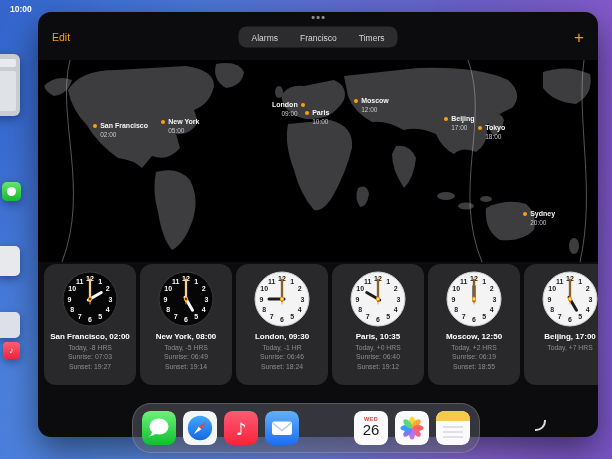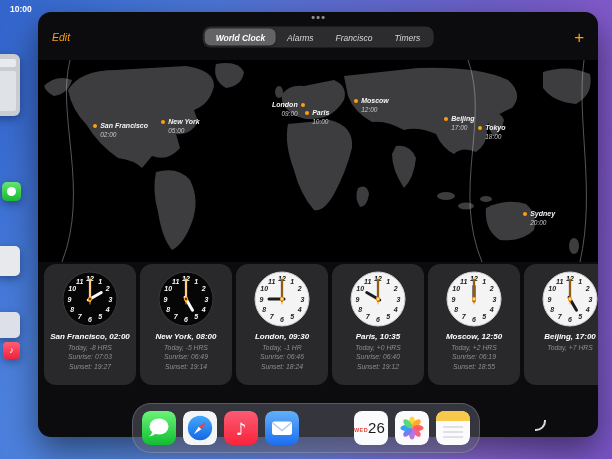--- a/index.html
+++ b/index.html
@@ -19,21 +19,21 @@
   .sm-win::after { content:""; position:absolute; left:4px; top:17px; right:4px; bottom:5px; background:#dfe2e7; border-radius:2px; }
   .sm-green { left:2px; top:182px; width:19px; height:19px; border-radius:5px; background:linear-gradient(#63e66f,#18b931); }
   .sm-green::before { content:""; position:absolute; left:5px; top:5px; width:9px; height:9px; border-radius:50%; background:#fff; }
   .sm-doc { left:-4px; top:246px; width:24px; height:30px; border-radius:5px; background:#e8e9ec; }
   .sm-doc2 { left:-4px; top:312px; width:24px; height:26px; border-radius:5px; background:#dde0e8; }
   .sm-red { left:3px; top:342px; width:17px; height:17px; border-radius:4px; background:linear-gradient(#ff5f71,#f2203e);
     color:#fff; font-size:9px; text-align:center; line-height:17px; }
 
   
   .window { position:absolute; left:38px; top:12px; width:560px; height:425px; background:#0c0c0e;
-    border-radius:13px; overflow:hidden; box-shadow:0 14px 34px rgba(0,0,0,.5); z-index:3;font-style:italic; }
+    border-radius:13px; overflow:hidden; box-shadow:0 14px 34px rgba(0,0,0,.5); z-index:3; }
   .handle { position:absolute; top:4px; left:50%; transform:translateX(-50%); display:flex; gap:2.5px; z-index:6; cursor:grab; }
   .handle i { width:2.6px; height:2.6px; border-radius:50%; background:#8e8e93; display:block; }
 
   .toolbar { position:absolute; top:9px; left:0; right:0; height:32px; display:flex; align-items:center; padding:0 14px; z-index:5; }
   .edit-btn { color:#FF9F0A; font-size:10.5px; cursor:pointer; }
   .add-btn { margin-left:auto; color:#FF9F0A; font-size:17px; font-weight:300; line-height:1; cursor:pointer; }
   .segments { position:absolute; left:50%; top:50%; transform:translate(-50%,-50%);
     display:flex; background:#2c2c2e; border-radius:8px; padding:2px; }
   .seg { font-size:8.5px; color:#d8d8dc; padding:3.5px 11px; border-radius:6px; white-space:nowrap; cursor:pointer; }
   .seg.selected { background:#636366; color:#fff; font-weight:bold; box-shadow:0 1px 2px rgba(0,0,0,.4); }
@@ -54,21 +54,21 @@
 
   .grabber { position:absolute; right:52px; bottom:6px; width:11px; height:11px;
     border-right:2px solid rgba(255,255,255,.85); border-bottom:2px solid rgba(255,255,255,.85);
     border-bottom-right-radius:10px; cursor:nwse-resize; }
 
   
   .dock { position:absolute; left:50%; bottom:6px; transform:translateX(-50%);
     display:flex; gap:7px; padding:7px 9px; background:rgba(105,105,120,.45);
     border:1px solid rgba(255,255,255,.18); border-radius:19px; z-index:5; }
   .dock-icon { width:34px; height:34px; border-radius:8px; position:relative; overflow:hidden; cursor:pointer; }
-  .cal-icon { background:#fbfbfd; display:flex; flex-direction:row; align-items:center;margin-left:48px; }
+  .cal-icon { background:#fbfbfd; display:flex; flex-direction:column; align-items:center;margin-left:48px; }
   .cal-wed { font-size:5.5px; color:#e0453a; margin-top:4.5px; letter-spacing:.4px; font-weight:bold; }
   .cal-day { font-size:15px; color:#1a1a1a; font-weight:300; margin-top:-1px; }
 </style>
 </head>
 <body>
 
 <div class="screen">
 
   <div class="status-time">10:00</div>
 
@@ -81,21 +81,20 @@
   <div class="window">
     <div class="handle">
         <i></i>
         <i></i>
         <i></i>
       </div>
 
     <div class="toolbar">
       <span class="edit-btn">Edit</span>
       <div class="segments">
-        <span class="seg selected">World Clock</span>
         <span class="seg">Alarms</span>
         <span class="seg">Francisco</span>
         <span class="seg">Timers</span>
       </div>
       <span class="add-btn">+</span>
     </div>
 
     <div class="map">
       <svg viewBox="0 0 560 202" width="560" height="202">
         <g fill="#3d3d40" stroke="none">

